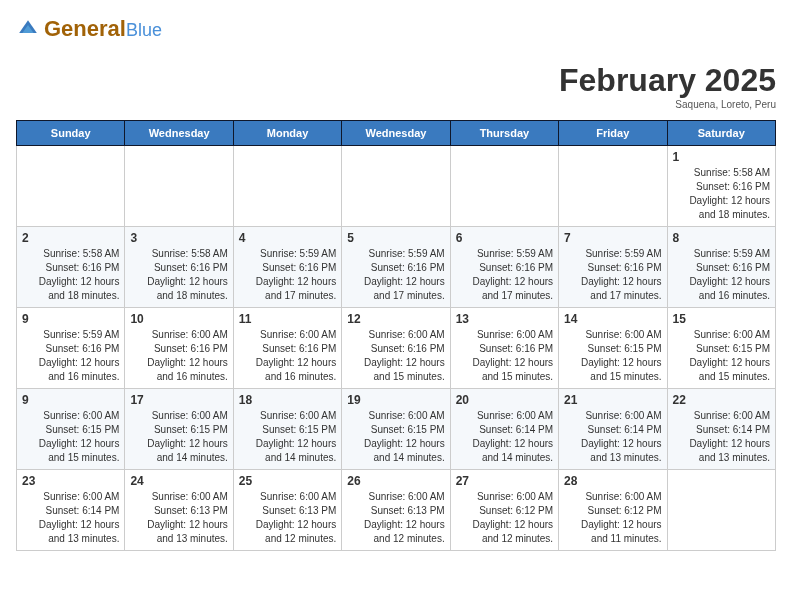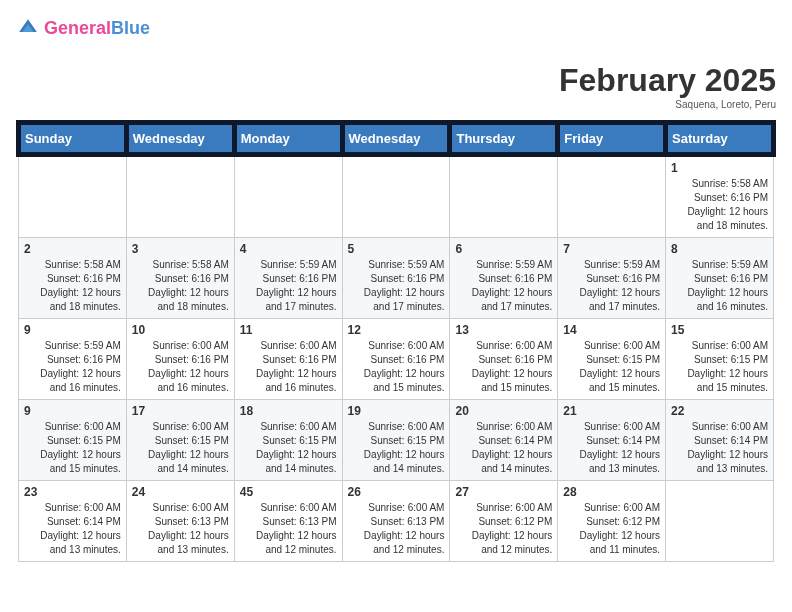--- a/index.html
+++ b/index.html
@@ -15,27 +15,27 @@
       justify-content: space-between;
       align-items: flex-start;
       margin-bottom: 10px;
     }
     .logo {
       display: flex;
       align-items: center;
       gap: 4px;
     }
     .logo-text-general {
-      font-size: 18px;
-      font-weight: bold;
-      color: #ec4899;
+      font-size: 22px;
+      font-weight: bold;
+      color: #a16207;
     }
     .logo-text-blue {
       font-size: 18px;
-      font-weight: bold;
+      font-weight: normal;
       color: #4a90d9;
     }
     .logo-icon {
       width: 24px;
       height: 24px;
     }
     .title-block {
       text-align: right;
       margin-top: 46px;
     }
@@ -49,25 +49,25 @@
       color: #555;
     }
     .calendar {
       width: 100%;
       border-collapse: collapse;
       border: 1px solid #ccc;
     }
     .calendar th {
       background-color: #3a7abf;
       color: #fff;
-      font-size: 13px;
+      font-size: 11px;
       font-weight: bold;
       padding: 6px 4px;
-      text-align: left;
-      border: 5px solid #0f172a;
+      text-align: center;
+      border: 1px solid #0f172a;
     }
     .calendar td {
       vertical-align: top;
       border: 1px solid #ccc;
       padding: 4px 5px;
       width: 108px;
       min-height: 90px;
       background: #fff;
       font-size: 10px;
       color: #333;
@@ -227,21 +227,21 @@
       <tr>
         <td>
           <div class="day-num">23</div>
           <div class="day-info">Sunrise: 6:00 AM<br>Sunset: 6:14 PM<br>Daylight: 12 hours<br>and 13 minutes.</div>
         </td>
         <td>
           <div class="day-num">24</div>
           <div class="day-info">Sunrise: 6:00 AM<br>Sunset: 6:13 PM<br>Daylight: 12 hours<br>and 13 minutes.</div>
         </td>
         <td>
-          <div class="day-num">45</div>
+          <div class="day-num">25</div>
           <div class="day-info">Sunrise: 6:00 AM<br>Sunset: 6:13 PM<br>Daylight: 12 hours<br>and 12 minutes.</div>
         </td>
         <td>
           <div class="day-num">26</div>
           <div class="day-info">Sunrise: 6:00 AM<br>Sunset: 6:13 PM<br>Daylight: 12 hours<br>and 12 minutes.</div>
         </td>
         <td>
           <div class="day-num">27</div>
           <div class="day-info">Sunrise: 6:00 AM<br>Sunset: 6:12 PM<br>Daylight: 12 hours<br>and 12 minutes.</div>
         </td>

